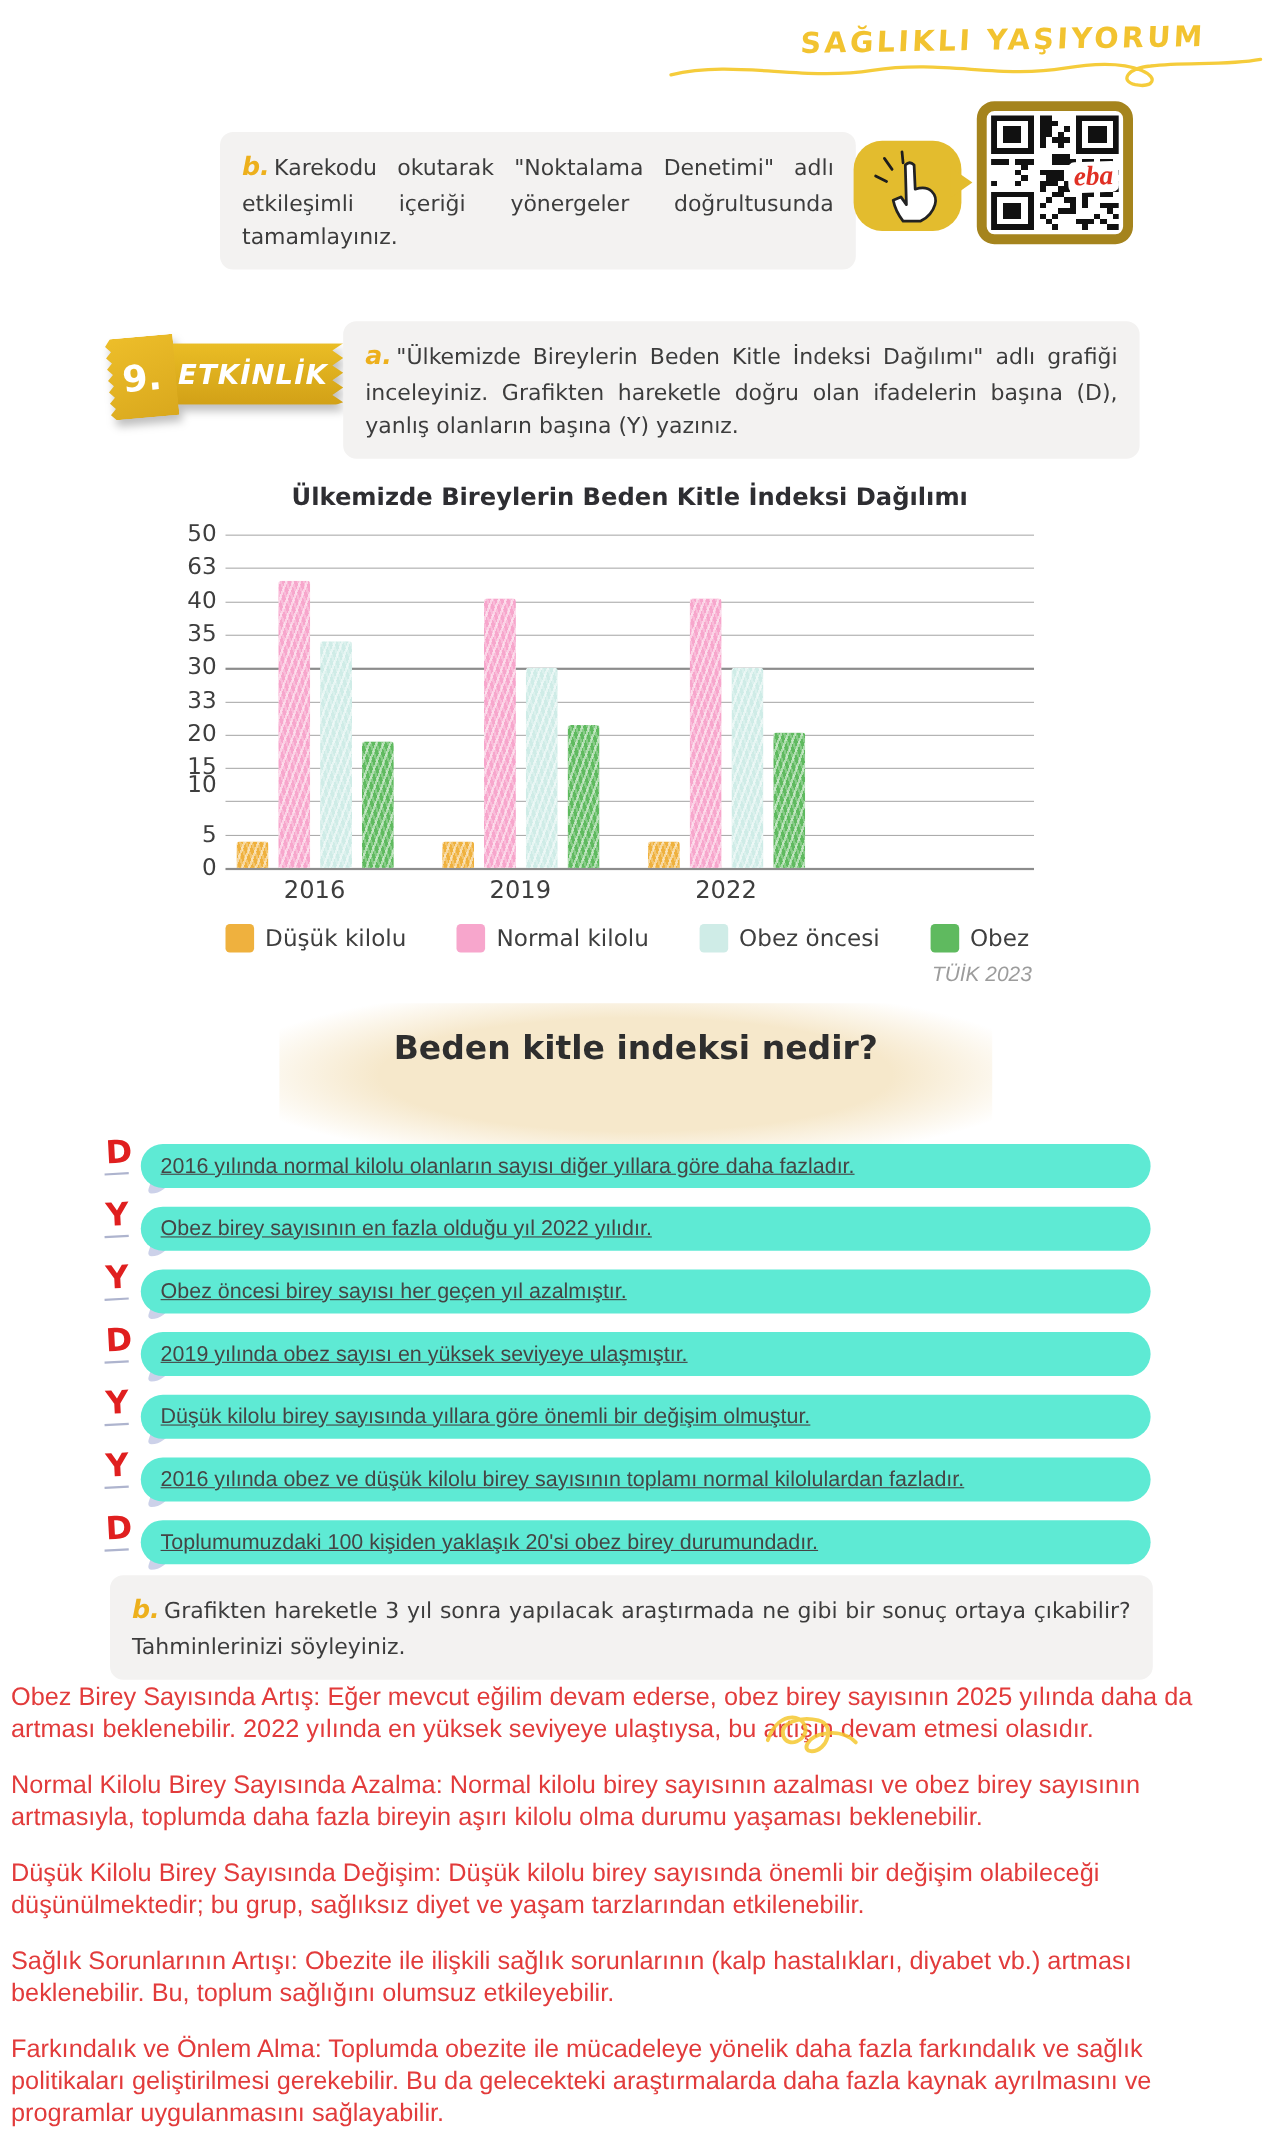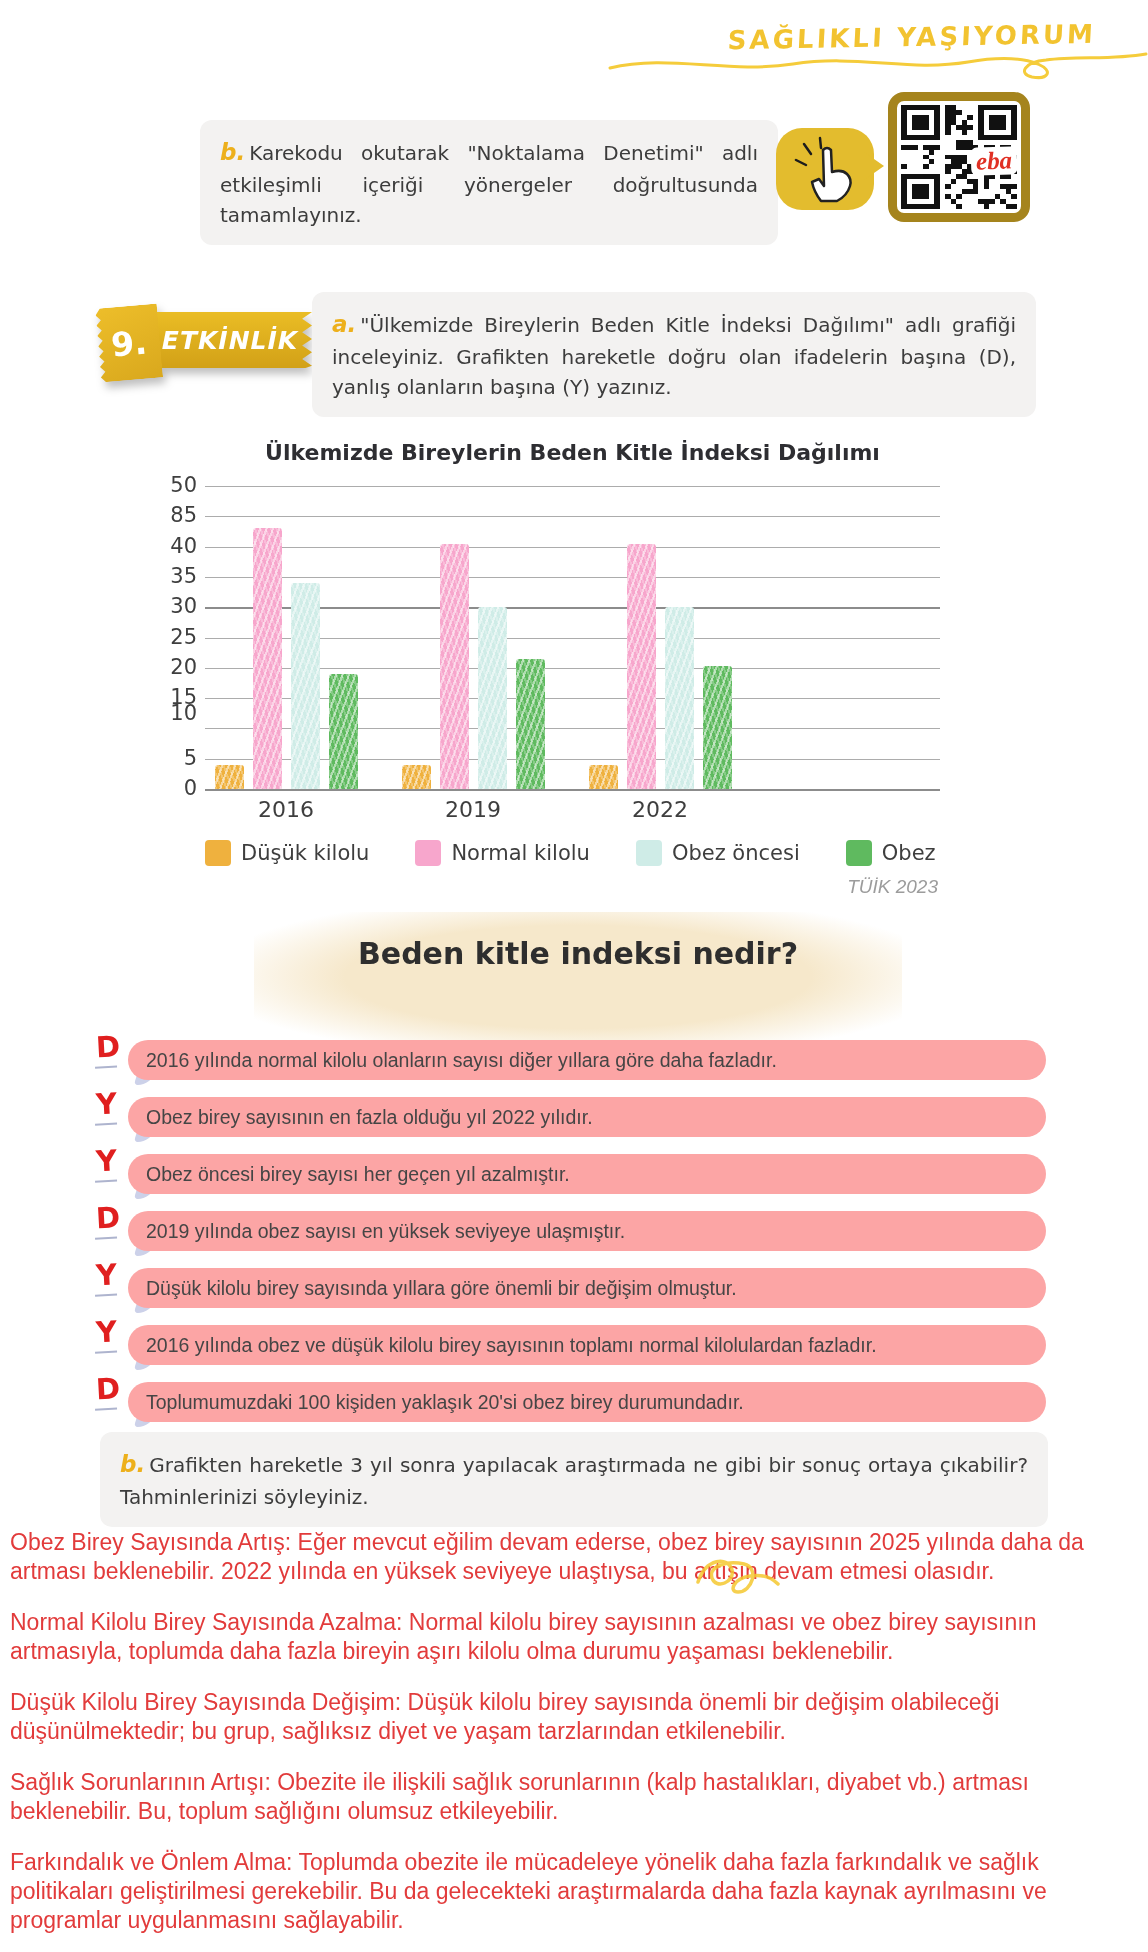--- a/index.html
+++ b/index.html
@@ -66,23 +66,23 @@
   
   #info-box{position:absolute;left:254px;top:912px;width:648px;height:130px;box-sizing:border-box;
     background:radial-gradient(58% 64% at 50% 50%,#F6E8CB 62%,rgba(246,232,203,0) 100%);
     text-align:center;padding-top:24px;}
   #info-title{font-weight:bold;font-size:30px;color:#2E2E2E;margin-bottom:7px;}
   #info-body{font-size:21px;color:#4F4F4F;width:530px;margin:0 auto;line-height:1.45;}
 
   
   #statements{position:absolute;left:128px;top:1040px;width:918px;}
   .st-row{position:relative;margin-bottom:17px;}
-  .st-pill{position:relative;background:#fca5a5;border-radius:21px;padding:8px 18px;
+  .st-pill{position:relative;background:#5eead4;border-radius:21px;padding:8px 18px;
     min-height:40px;box-sizing:border-box;display:flex;align-items:center;
-    font-family:"Liberation Sans",sans-serif;font-size:19.5px;color:#454545;white-space:nowrap;}
+    font-family:"Liberation Sans",sans-serif;font-size:19.5px;color:#454545;white-space:nowrap;text-decoration:underline;}
   .st-pill::after{content:'';position:absolute;left:8px;bottom:-5px;width:18px;height:14px;
     background:#CCD1E9;border-radius:0 0 14px 4px;transform:skewX(-18deg);z-index:-1;}
   .st-ans{position:absolute;left:-32px;top:-10px;color:#E01F1F;font-weight:bold;font-size:29px;
     transform:rotate(-3deg);}
   .st-ans::after{content:'';position:absolute;left:-2px;bottom:-4px;width:22px;height:2px;background:#AEB4CE;}
 
   
   #predictions{position:absolute;left:10px;top:1528px;width:1132px;
     font-family:"Liberation Sans",sans-serif;}
   #predictions p{margin:0 0 22px;font-size:23px;line-height:29px;color:#E23B3B;}
@@ -280,25 +280,25 @@
         <span class="swatch" style="background: rgb(95, 186, 95);"></span>
         <span>Obez</span>
       </div>
     </div>
   <div id="source">TÜİK 2023</div>
 <div class="ytick" style="top: 336px;">0</div>
     <div class="ytick" style="top: 305.7px;">5</div>
     <div class="ytick" style="top: 261px;">10</div>
     <div class="ytick" style="top: 245.1px;">15</div>
     <div class="ytick" style="top: 214.8px;">20</div>
-    <div class="ytick" style="top: 184.5px;">25</div>
+    <div class="ytick" style="top: 184.5px;">33</div>
     <div class="ytick" style="top: 154.2px;">30</div>
     <div class="ytick" style="top: 123.9px;">35</div>
     <div class="ytick" style="top: 93.6px;">40</div>
-    <div class="ytick" style="top: 63.3px;">85</div>
+    <div class="ytick" style="top: 63.3px;">63</div>
     <div class="ytick" style="top: 33px; text-align: right;">50</div>
   </div>
 
 <div id="info-box">
   <div id="info-title">Beden kitle indeksi nedir?</div>
 </div>
 
 <div id="statements">
     <div class="st-row">
       <span class="st-ans">D</span>

